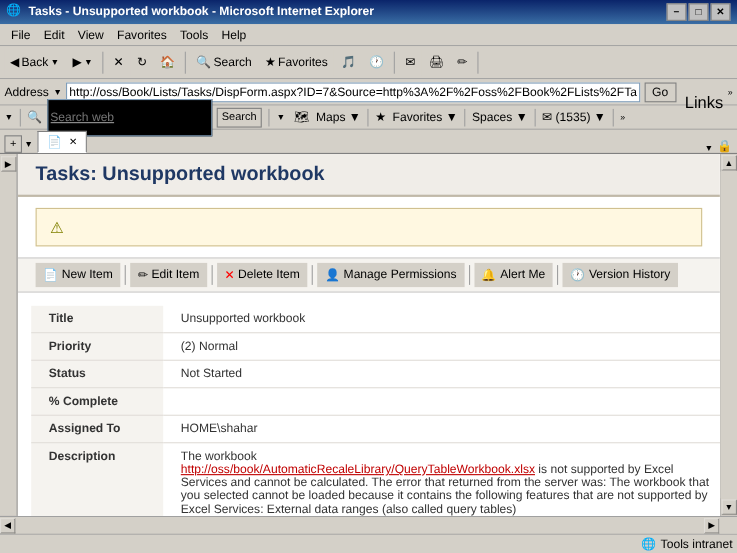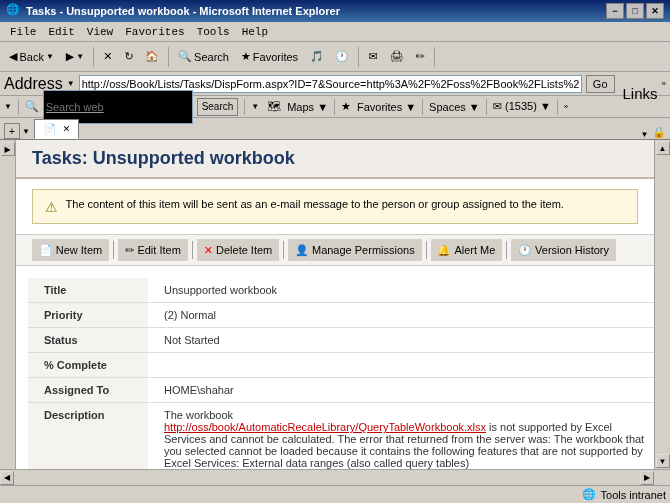--- a/index.html
+++ b/index.html
@@ -56,21 +56,20 @@
       display: flex;
       align-items: center;
       padding: 0 4px;
       border-bottom: 1px solid #a0a0a0;
       font-size: 11px;
     }
     .menu-item {
       padding: 2px 6px;
       cursor: pointer;
       color: #000;
-      font-family: Liberation Mono, monospace;
     }
 
     
     .toolbar {
       background: #d4d0c8;
       height: 30px;
       display: flex;
       align-items: center;
       padding: 2px 4px;
       border-bottom: 1px solid #a0a0a0;
@@ -93,21 +92,21 @@
     .address-bar {
       background: #d4d0c8;
       height: 24px;
       display: flex;
       align-items: center;
       padding: 2px 4px;
       border-bottom: 1px solid #a0a0a0;
       gap: 4px;
       font-size: 11px;
     }
-    .address-label { font-size: 16px; color: #000; white-space: nowrap; }
+    .address-label { font-size: 11px; color: #000; white-space: nowrap; }
     .address-input {
       flex: 1;
       height: 18px;
       border: 1px solid #7f9db9;
       background: white;
       padding: 0 2px;
       font-size: 11px;
     }
     .go-btn {
       background: #d4d0c8;
@@ -417,21 +416,20 @@
     <div style="width:16px;background:#d4d0c8;display:flex;flex-direction:column;align-items:center;border-right:1px solid #a0a0a0">
       <button style="width:14px;height:14px;background:#d4d0c8;border:1px outset #e0ddd8;font-size:8px;cursor:pointer;margin-top:2px">▶</button>
     </div>
 
     <div class="main-content">
 
       <div class="page-heading">Tasks: Unsupported workbook</div>
 
       <div class="info-box">
         <span class="info-icon">⚠</span>
-        <span>The content of this item will be sent as an e-mail message to the person or group assigned to the item.</span>
       </div>
 
 
       <div class="page-toolbar">
         <button class="page-tool-btn">
           <span>📄</span>
           <span>New Item</span>
         </button>
         <div class="page-tool-separator"></div>
         <button class="page-tool-btn">

